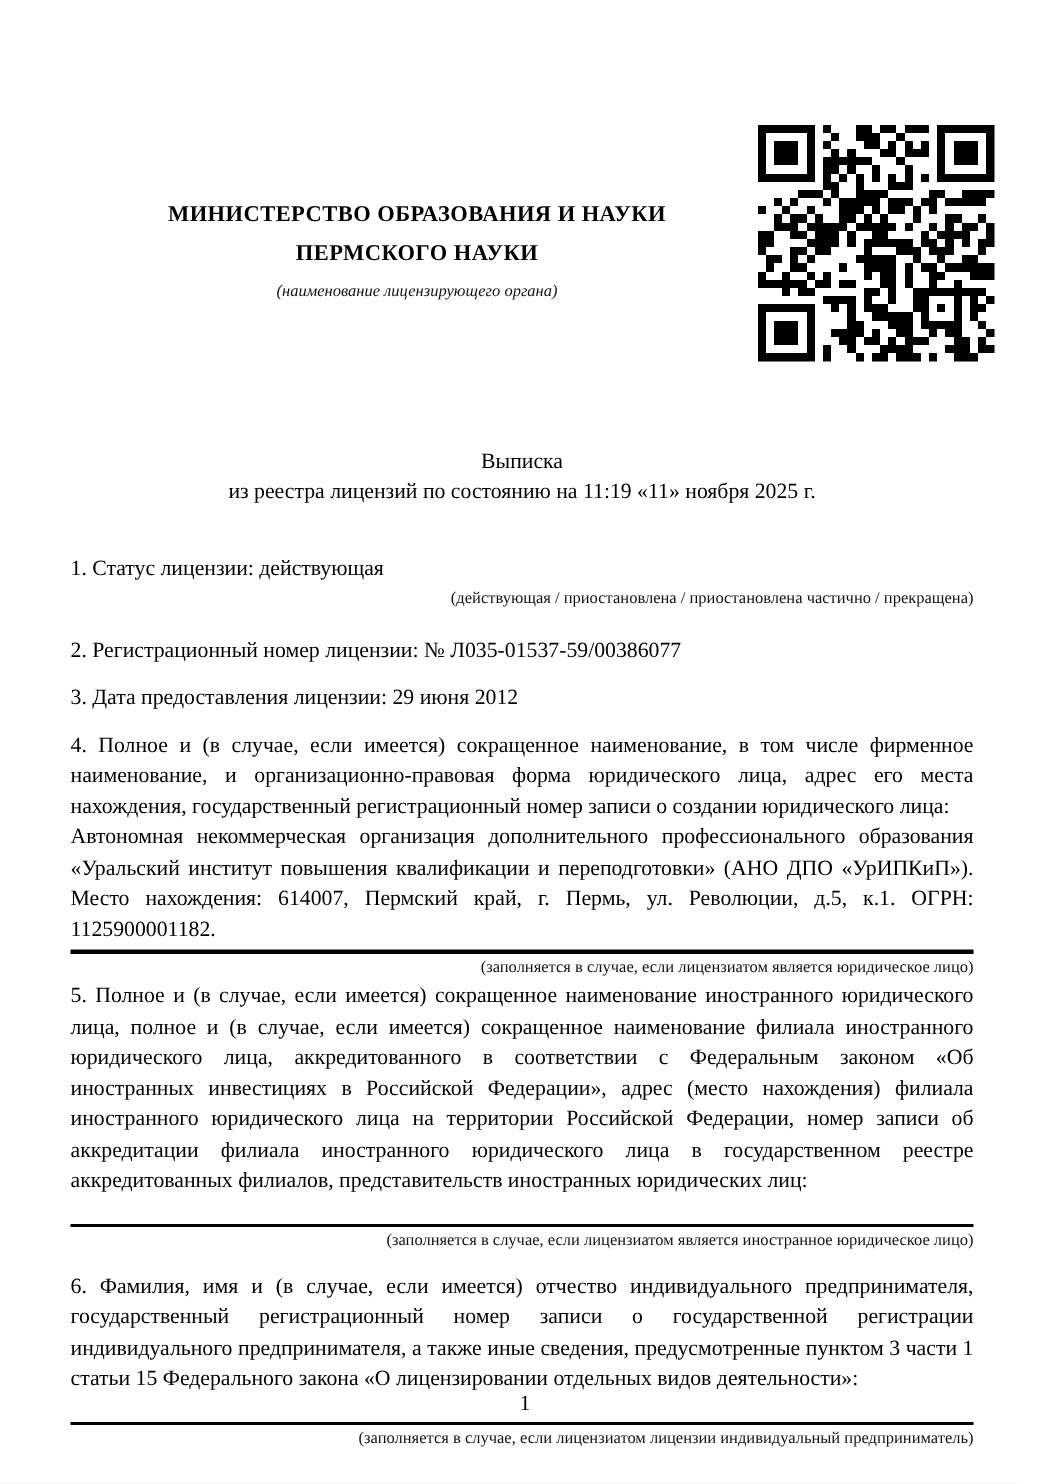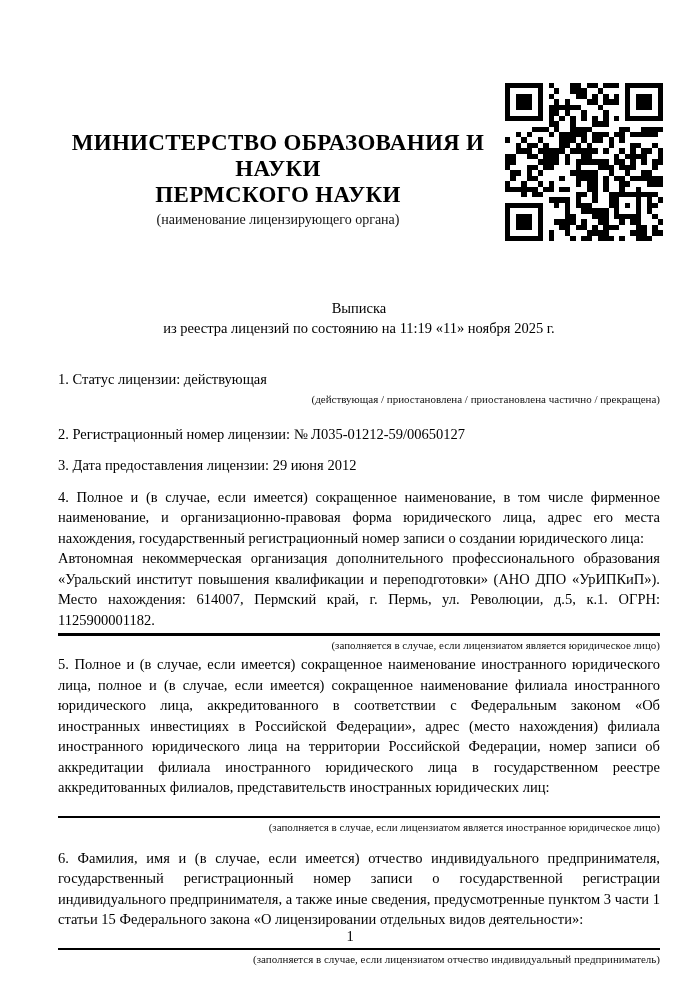--- a/index.html
+++ b/index.html
@@ -11,31 +11,31 @@
     font-family:"Liberation Serif","DejaVu Serif",serif;
     color:#000;
     overflow:hidden;
   }
   
   .header-text{
     position:absolute;left:63px;top:130px;width:430px;
     text-align:center;
   }
   .ministry-line{
-    font-weight:bold;font-size:23px;line-height:26px;letter-spacing:.3px;
+    font-weight:bold;font-size:15px;line-height:26px;letter-spacing:.3px;
   }
   .ministry-caption{
-    font-size:14px;line-height:14px;margin-top:5px;color:#111;
+    font-size:11px;line-height:14px;margin-top:5px;color:#111;font-style:italic;
   }
   .qr{
     position:absolute;left:505px;top:83px;width:158px;height:158px;
   }
   
   .content{
-    position:absolute;left:58px;top:298px;width:602px;
+    position:absolute;left:47px;top:298px;width:602px;
     font-size:14.5px;line-height:20.5px;
   }
   .doc-title{text-align:center;margin-bottom:31px;}
   .doc-title div{line-height:20px;font-size:14.5px;}
   .para{text-align:justify;margin:0;}
   .caption{
     font-size:11px;line-height:14px;text-align:right;color:#111;margin-top:2px;
   }
   .item1{margin-top:0;}
   .item2{margin-top:18px;}
@@ -506,21 +506,21 @@
       <div>Выписка</div>
       <div>из реестра лицензий по состоянию на 11:19 «11» ноября 2025 г.</div>
     </div>
 
     <div class="item1">
       <p class="para">1. Статус лицензии: действующая</p>
       <div class="caption">(действующая / приостановлена / приостановлена частично / прекращена)</div>
     </div>
 
     <div class="item2">
-      <p class="para">2. Регистрационный номер лицензии: № Л035-01212-59/00650127</p>
+      <p class="para">2. Регистрационный номер лицензии: № Л035-01537-59/00386077</p>
     </div>
 
     <div class="item3">
       <p class="para">3. Дата предоставления лицензии: 29 июня 2012</p>
     </div>
 
     <div class="item4">
       <p class="para">4. Полное и (в случае, если имеется) сокращенное наименование, в том числе фирменное наименование, и организационно-правовая форма юридического лица, адрес его места нахождения, государственный регистрационный номер записи о создании юридического лица:</p>
       <p class="value-underlined">Автономная некоммерческая организация дополнительного профессионального образования «Уральский институт повышения квалификации и переподготовки» (АНО ДПО «УрИПКиП»). Место нахождения: 614007, Пермский край, г. Пермь, ул. Революции, д.5, к.1. ОГРН: 1125900001182.</p>
       <div class="caption">(заполняется в случае, если лицензиатом является юридическое лицо)</div>
@@ -528,20 +528,20 @@
 
     <div class="item5">
       <p class="para">5. Полное и (в случае, если имеется) сокращенное наименование иностранного юридического лица, полное и (в случае, если имеется) сокращенное наименование филиала иностранного юридического лица, аккредитованного в соответствии с Федеральным законом «Об иностранных инвестициях в Российской Федерации», адрес (место нахождения) филиала иностранного юридического лица на территории Российской Федерации, номер записи об аккредитации филиала иностранного юридического лица в государственном реестре аккредитованных филиалов, представительств иностранных юридических лиц:</p>
       <div class="blank-line"></div>
       <div class="caption">(заполняется в случае, если лицензиатом является иностранное юридическое лицо)</div>
     </div>
 
     <div class="item6">
       <p class="para">6. Фамилия, имя и (в случае, если имеется) отчество индивидуального предпринимателя, государственный регистрационный номер записи о государственной регистрации индивидуального предпринимателя, а также иные сведения, предусмотренные пунктом 3 части 1 статьи 15 Федерального закона «О лицензировании отдельных видов деятельности»:</p>
       <div class="blank-line"></div>
-      <div class="caption">(заполняется в случае, если лицензиатом отчество индивидуальный предприниматель)</div>
+      <div class="caption">(заполняется в случае, если лицензиатом лицензии индивидуальный предприниматель)</div>
     </div>
 
   </div>
 
   <div class="footer-pagenum">1</div>
 
 </div>
 
 </body></html>

